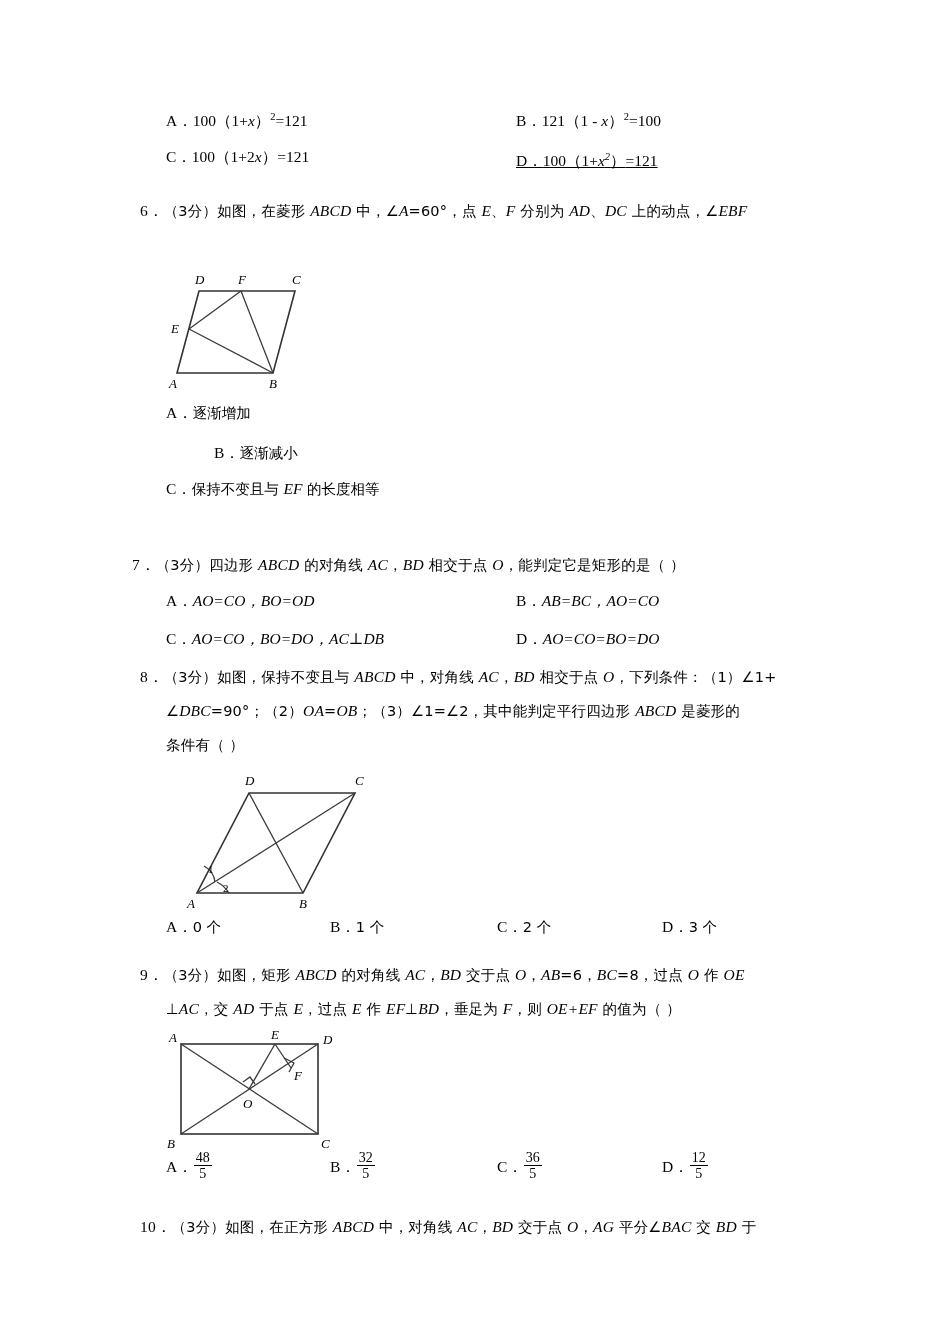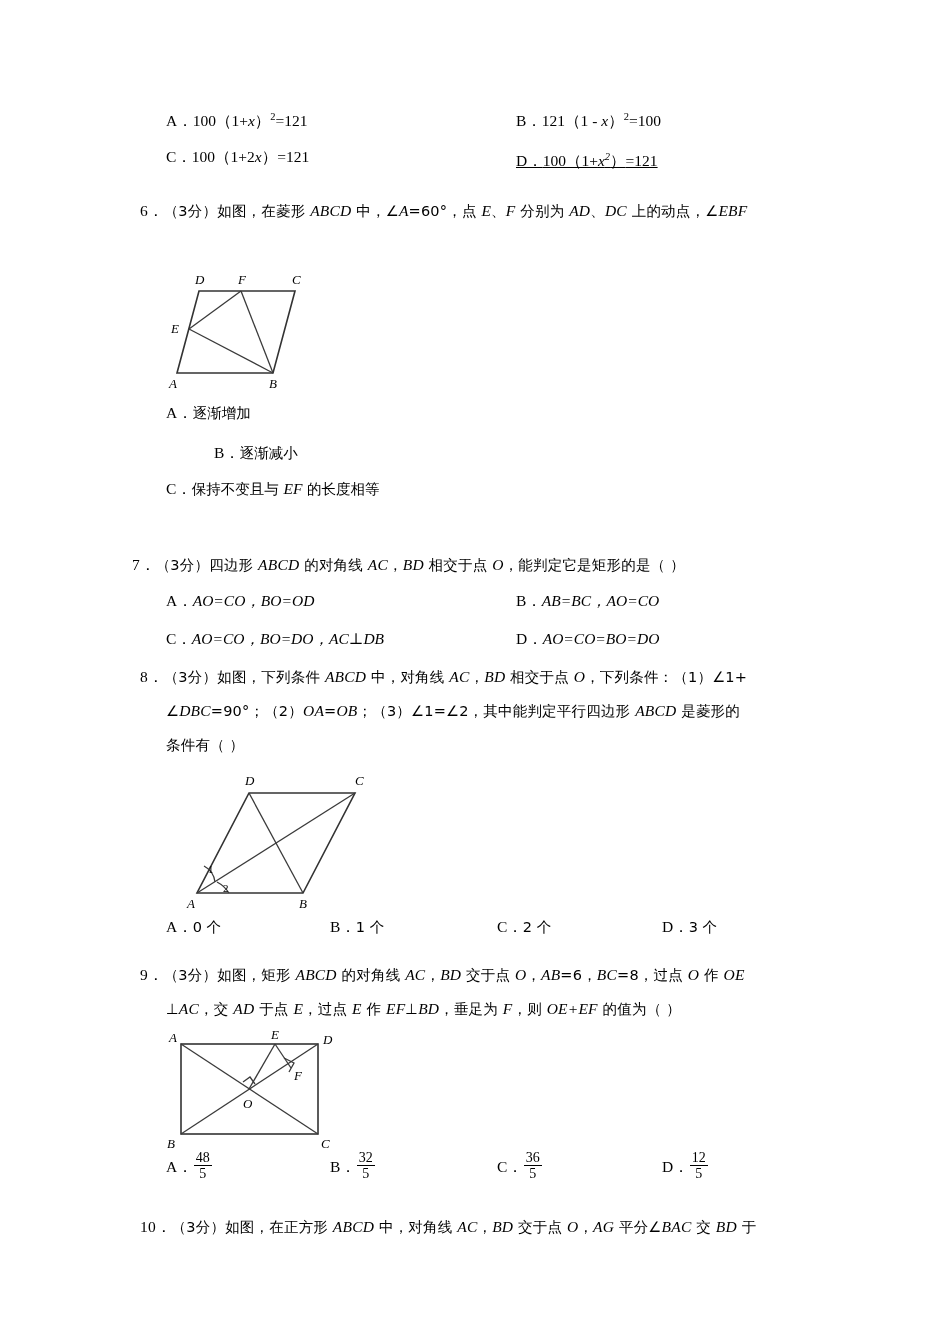--- a/index.html
+++ b/index.html
@@ -166,21 +166,21 @@
     <span style="font-style:normal">B．</span><span>AB=BC，AO=CO</span>
   </div>
   <div class="opt ital" style="left:166px; top:624px;">
     <span style="font-style:normal">C．</span><span>AO=CO，BO=DO，AC⊥DB</span>
   </div>
   <div class="opt ital" style="left:516px; top:624px;">
     <span style="font-style:normal">D．</span><span>AO=CO=BO=DO</span>
   </div>
 
   <div class="qline" style="left:140px; top:660px;">
-    <span>8．</span><span class="cjk">（3分）</span><span class="cjk">如图，下列条件 </span><span class="ital">ABCD</span><span class="cjk"> 中，对角线 </span><span class="ital">AC</span><span class="cjk">，</span><span class="ital">BD</span><span class="cjk"> 相交于点 </span><span class="ital">O</span><span class="cjk">，下列条件：（1）∠1+</span>
+    <span>8．</span><span class="cjk">（3分）</span><span class="cjk">如图，保持不变且与 </span><span class="ital">ABCD</span><span class="cjk"> 中，对角线 </span><span class="ital">AC</span><span class="cjk">，</span><span class="ital">BD</span><span class="cjk"> 相交于点 </span><span class="ital">O</span><span class="cjk">，下列条件：（1）∠1+</span>
   </div>
 
   <div class="qline" style="left:166px; top:694px;">
     <span class="cjk">∠</span><span class="ital">DBC</span><span class="cjk">=90°；（2）</span><span class="ital">OA</span><span class="cjk">=</span><span class="ital">OB</span><span class="cjk">；（3）∠1=∠2，其中能判定平行四边形 </span><span class="ital">ABCD</span><span class="cjk"> 是菱形的</span>
   </div>
 
   <div class="qline" style="left:166px; top:728px;">
     <span class="cjk">条件有（       ）</span>
   </div>
 

